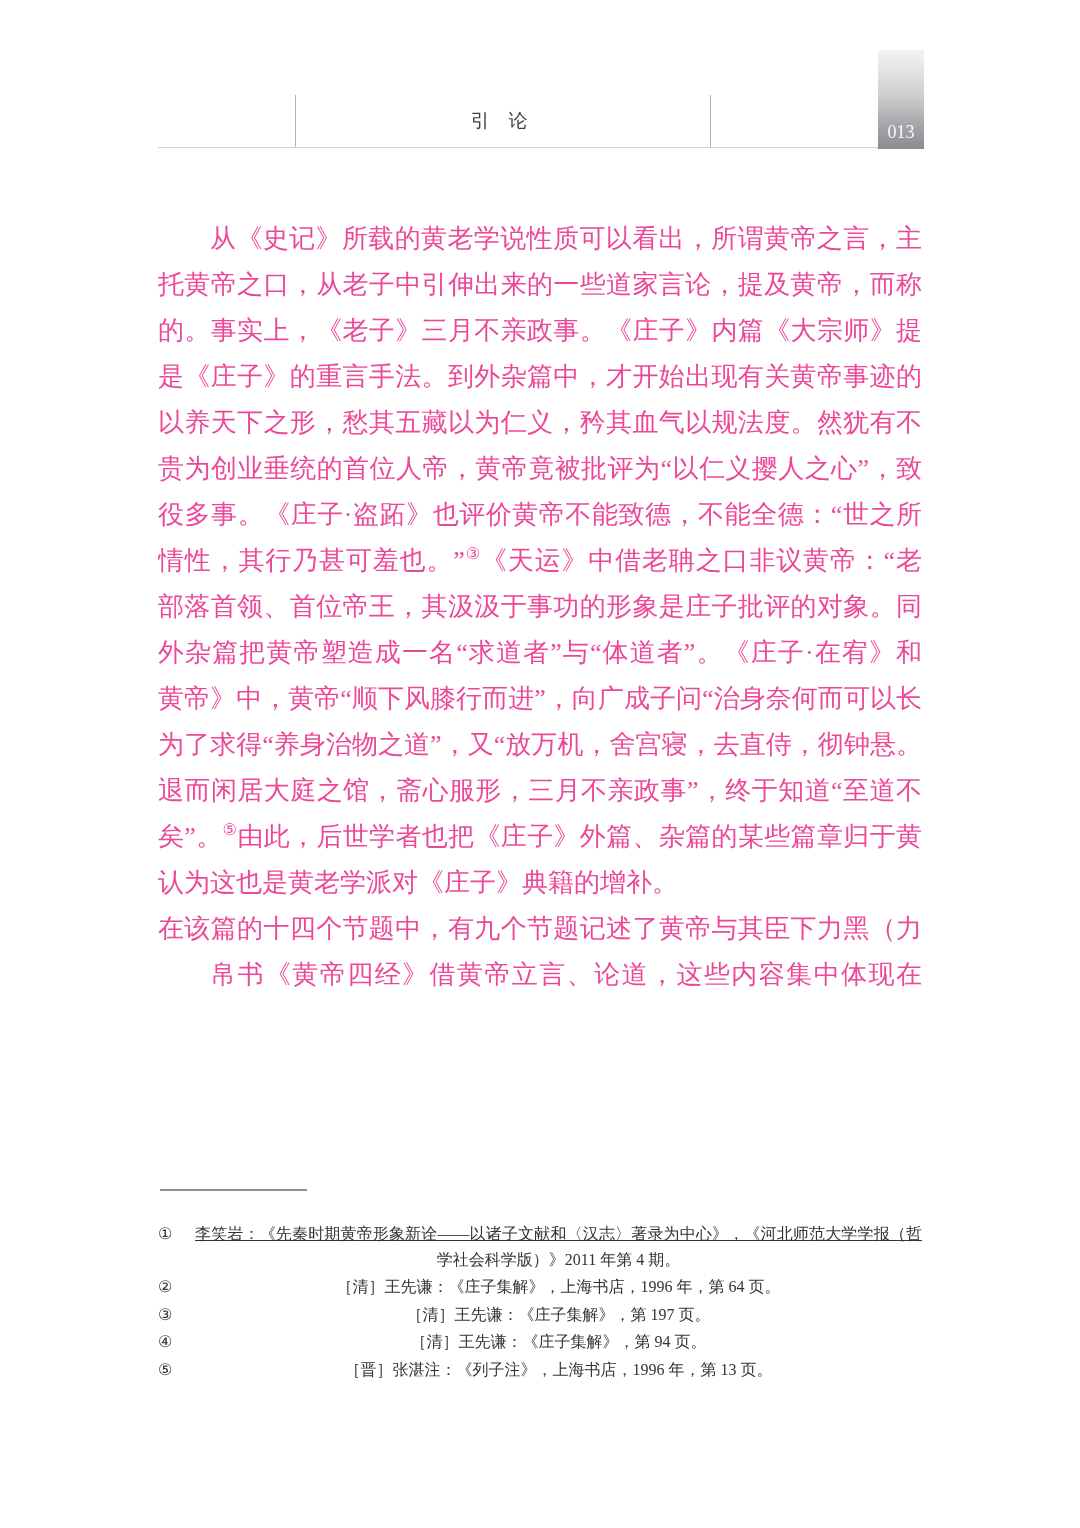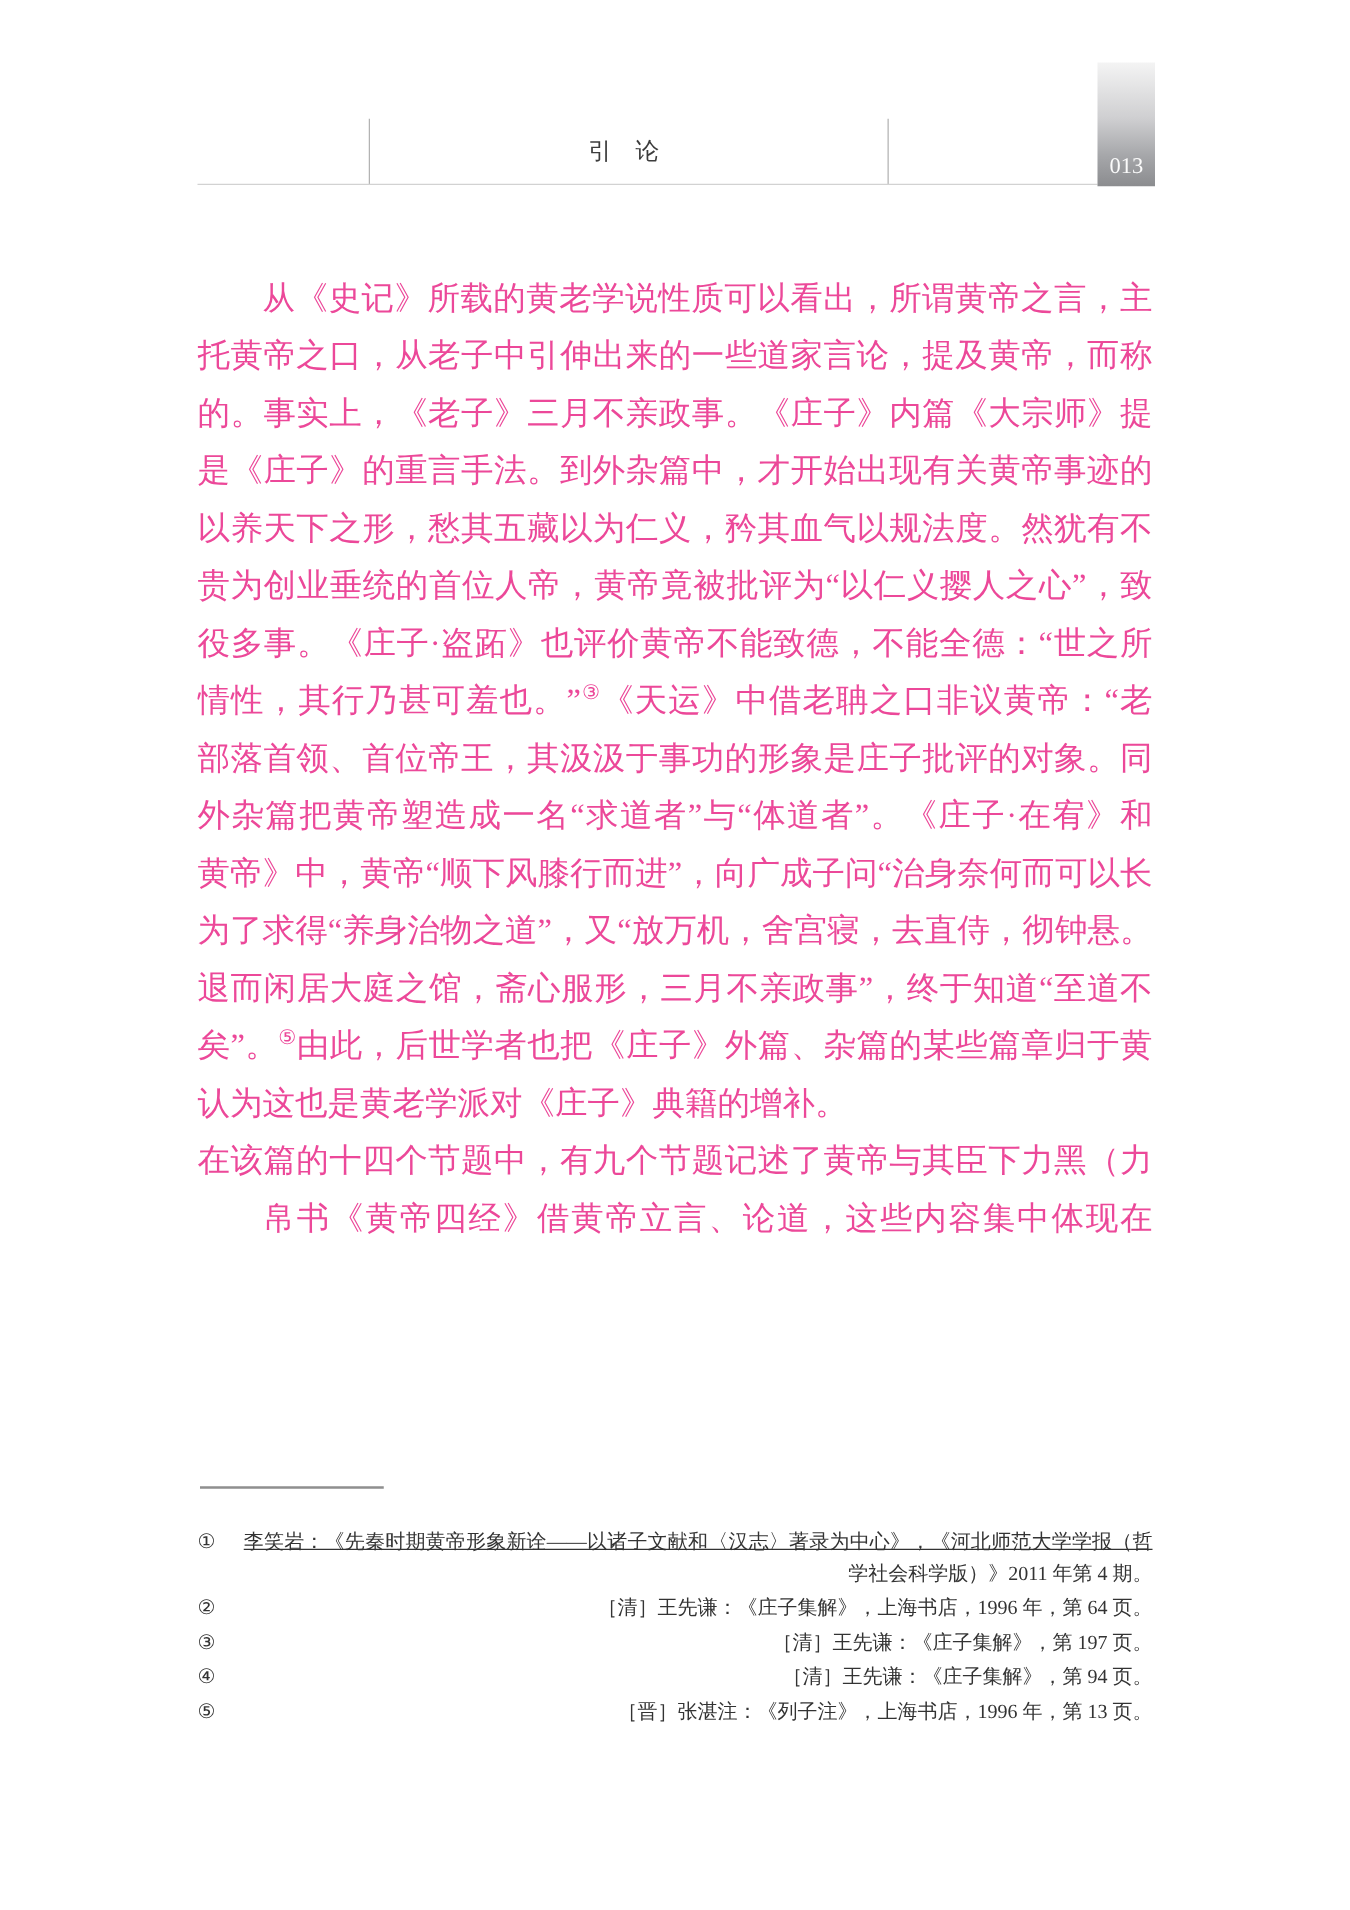--- a/index.html
+++ b/index.html
@@ -51,21 +51,21 @@
     position:absolute; left:160px; top:1189px;
     width:147px; height:2px; background:#8f8f8f;
   }
   .footnotes {
     position:absolute; left:158px; top:1221px; width:764px;
     font-size:16px; color:#333333;
   }
   .fn-row { display:flex; margin-bottom:2px; line-height:25.5px; }
   .fn-num { flex:none; width:37px; }
   .fn-text { flex:1; }
-  .fn-line { text-align:right; }
+  .fn-line { text-align:center; }
   .fn-line.stretch { text-align:justify; text-align-last:justify;text-decoration:underline; }
 </style>
 </head>
 <body>
 
 <div class="page">
 
   <div class="header-tick tick-left"></div>
   <div class="header-tick tick-right"></div>
   <div class="running-title">引 论</div>

